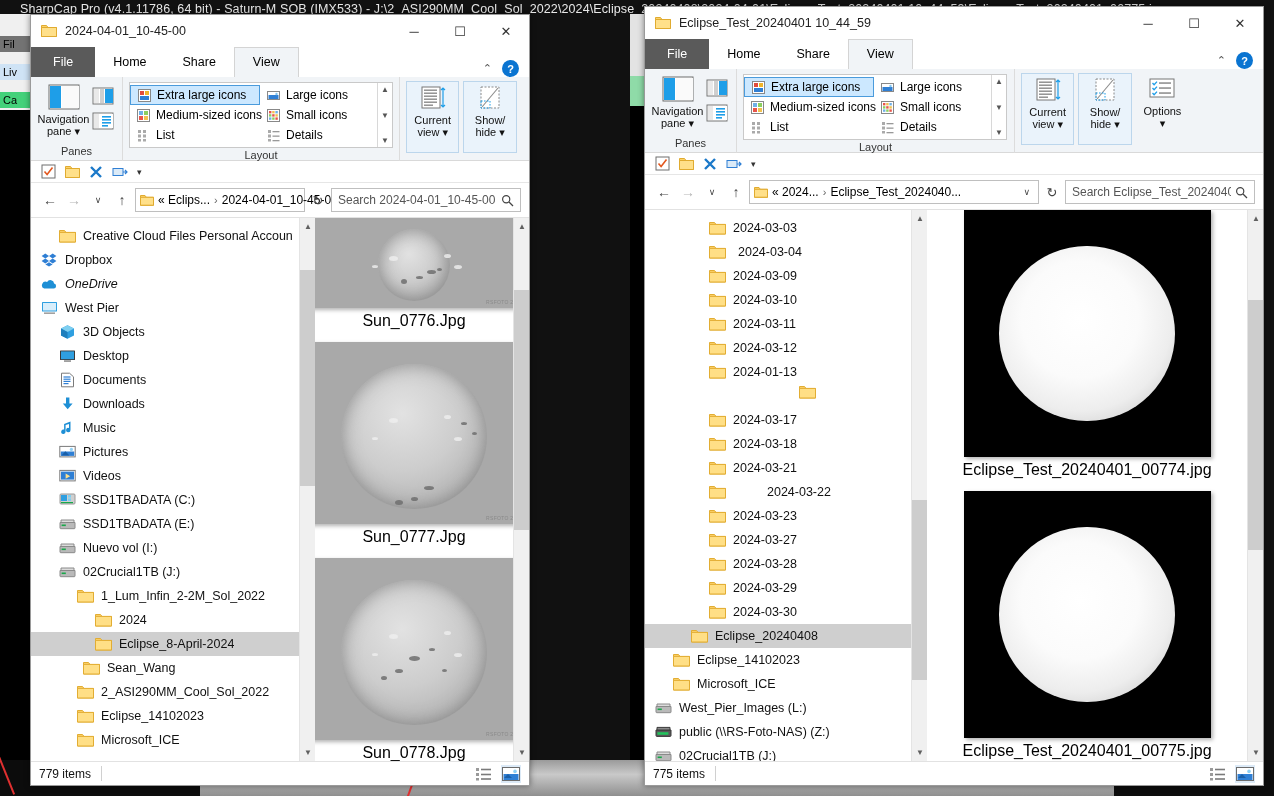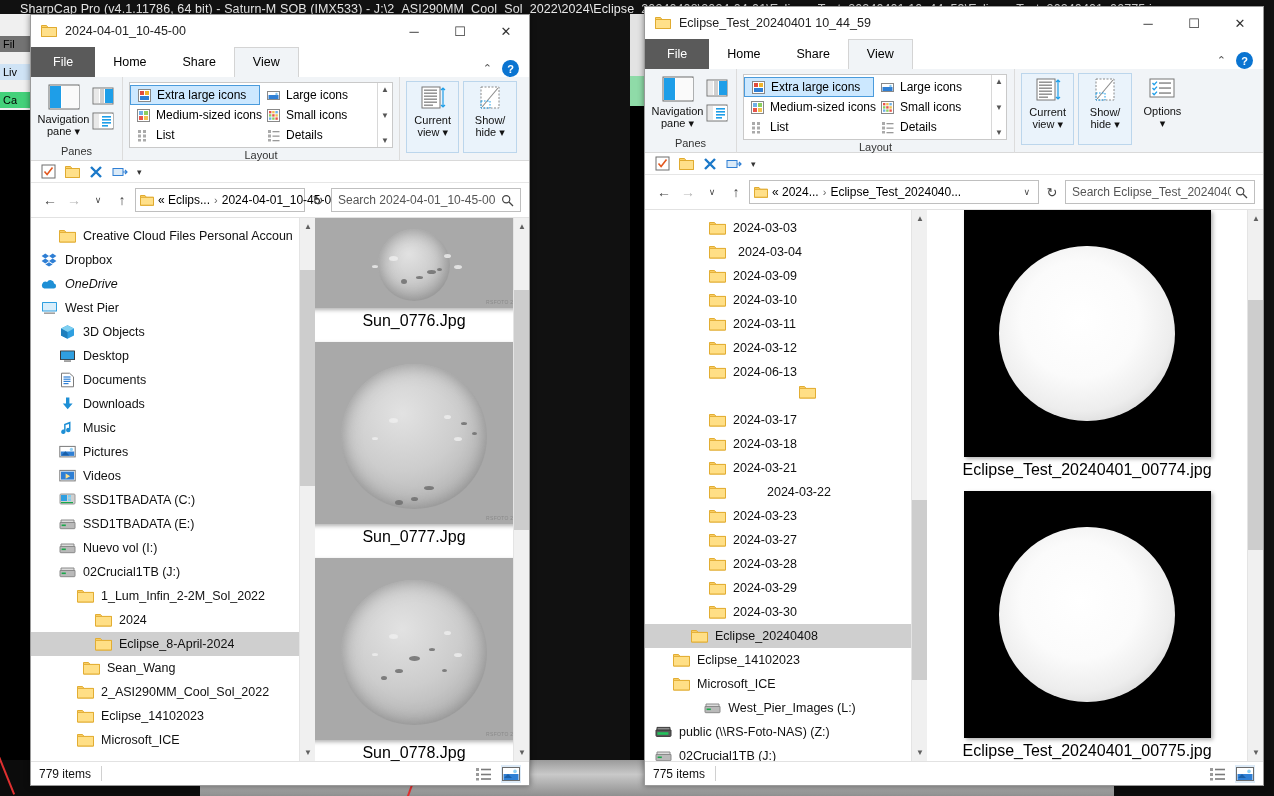--- a/index.html
+++ b/index.html
@@ -1097,21 +1097,21 @@
             </span>
             <span class="lbl">2024-03-12</span>
           </div>
           <div class="navitem" style="padding-left: 64px;">
             <span style="display: inline-flex; width: 17px; flex: 0 0 17px;">
               <svg width="17" height="16" viewBox="0 0 17 16">
                 <path d="M0.5 2.5h5l1.6 2h9.4v9.5H0.5z" fill="#fcd26b" stroke="#e2ad33"></path>
                 <path d="M0.5 4.4h16v9.6H0.5z" fill="#ffdf86" stroke="#e2ad33"></path>
               </svg>
             </span>
-            <span class="lbl">2024-06-13</span>
+            <span class="lbl">2024-01-13</span>
           </div>
           <div class="navitem" style="padding-left: 64px; flex-direction: column;">
             <span style="display: inline-flex; width: 17px; flex: 0 0 17px;">
               <svg width="17" height="16" viewBox="0 0 17 16">
                 <path d="M0.5 2.5h5l1.6 2h9.4v9.5H0.5z" fill="#fcd26b" stroke="#e2ad33"></path>
                 <path d="M0.5 4.4h16v9.6H0.5z" fill="#ffdf86" stroke="#e2ad33"></path>
               </svg>
             </span>
             <span class="lbl">2024-03-14</span>
           </div>
@@ -1216,21 +1216,21 @@
           </div>
           <div class="navitem" style="padding-left: 28px;">
             <span style="display: inline-flex; width: 17px; flex: 0 0 17px;">
               <svg width="17" height="16" viewBox="0 0 17 16">
                 <path d="M0.5 2.5h5l1.6 2h9.4v9.5H0.5z" fill="#fcd26b" stroke="#e2ad33"></path>
                 <path d="M0.5 4.4h16v9.6H0.5z" fill="#ffdf86" stroke="#e2ad33"></path>
               </svg>
             </span>
             <span class="lbl">Microsoft_ICE</span>
           </div>
-          <div class="navitem" style="padding-left: 10px; justify-content: center;">
+          <div class="navitem" style="padding-left: 10px;">
             <span style="display: inline-flex; width: 17px; flex: 0 0 17px;">
               <svg width="17" height="16" viewBox="0 0 17 16">
                 <path d="M1 6.5h15v5.4a.8.8 0 0 1-.8.8H1.8a.8.8 0 0 1-.8-.8z" fill="#b9b9b9" stroke="#8a8a8a"></path>
                 <path d="M2 4h13v2.5H2z" fill="#dcdcdc" stroke="#8a8a8a"></path>
                 <rect x="2.6" y="8.5" width="4.2" height="1.6" fill="#18a84a"></rect>
               </svg>
             </span>
             <span class="lbl">West_Pier_Images (L:)</span>
           </div>
           <div class="navitem" style="padding-left: 10px;">

